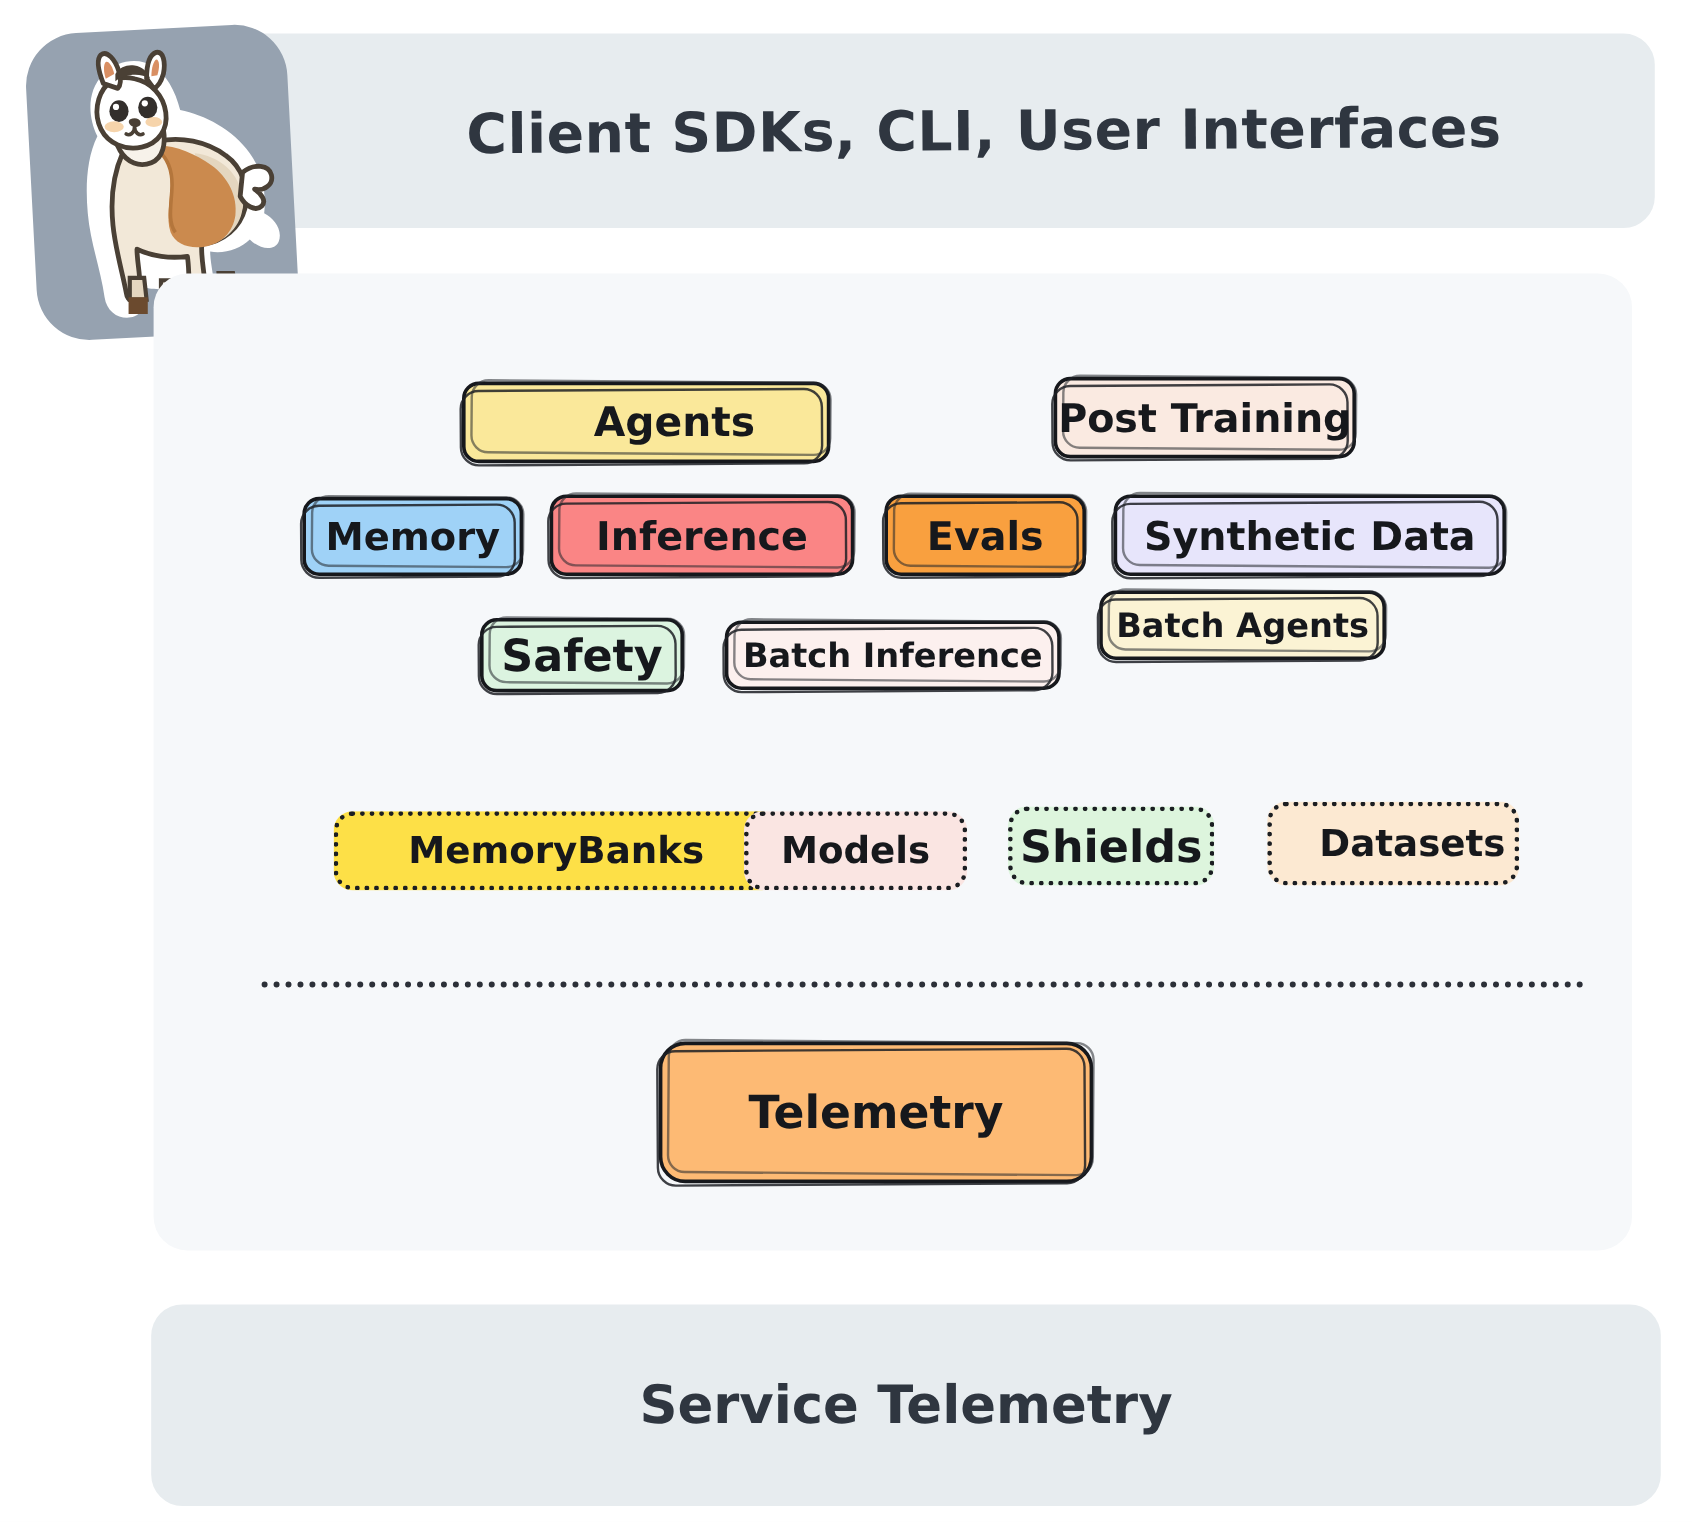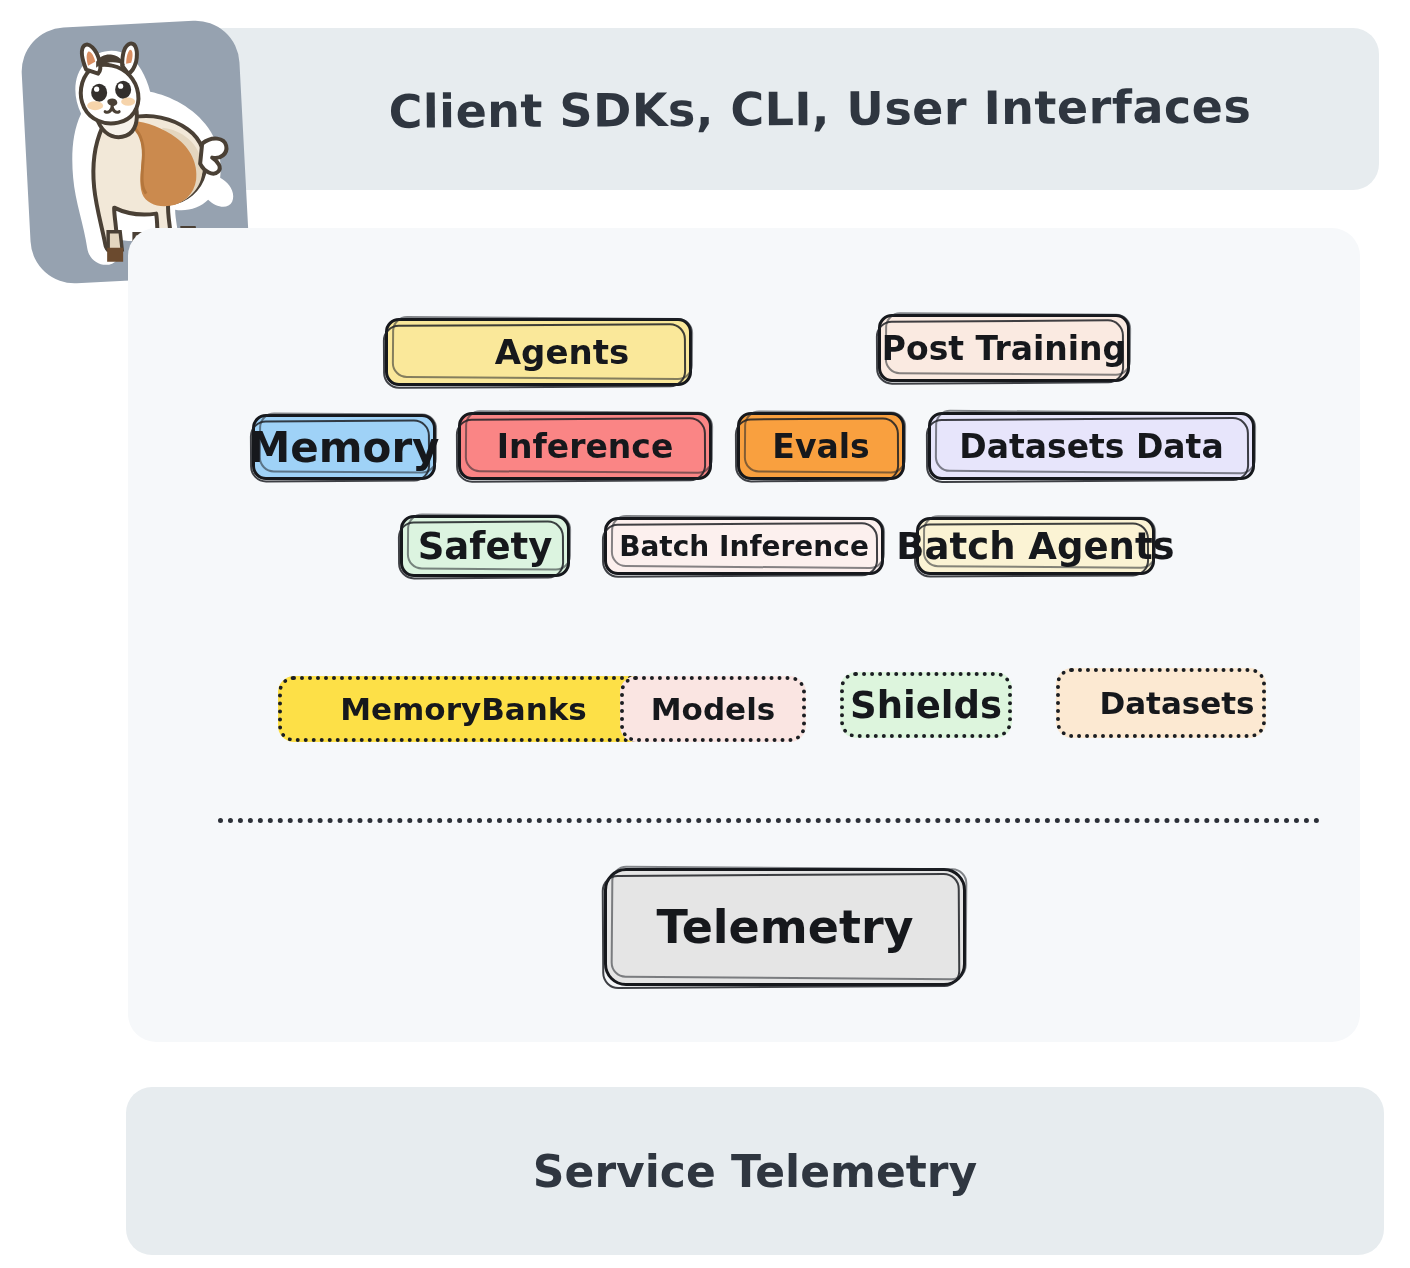--- a/index.html
+++ b/index.html
@@ -158,56 +158,56 @@
 
 <div id="api-panel"></div>
 
 <div class="node sketch hand" style="left:385px;top:318px;width:307px;height:68px;font-size:34px;background:#fae89a;padding-left:47px;">
   <span class="lbl">Agents</span>
 </div>
 <div class="node sketch hand" style="left:878px;top:314px;width:252px;height:68px;font-size:33px;background:#faeae1;">
   <span class="lbl">Post Training</span>
 </div>
 
-<div class="node sketch hand" style="left:252px;top:414px;width:184px;height:66px;font-size:42px;background:#9fd2f7;">
+<div class="node sketch hand" style="left:252px;top:414px;width:184px;height:66px;font-size:32px;background:#9fd2f7;">
   <span class="lbl">Memory</span>
 </div>
 <div class="node sketch hand" style="left:458px;top:412px;width:254px;height:68px;font-size:33px;background:#fa8585;align-items:center;">
   <span class="lbl">Inference</span>
 </div>
 <div class="node sketch hand" style="left:737px;top:412px;width:168px;height:68px;font-size:33px;background:#f9a03f;">
   <span class="lbl">Evals</span>
 </div>
 <div class="node sketch hand" style="left:928px;top:412px;width:327px;height:68px;font-size:33px;background:#e7e5fb;">
-  <span class="lbl">Datasets Data</span>
+  <span class="lbl">Synthetic Data</span>
 </div>
 
 <div class="node sketch hand" style="left:400px;top:515px;width:170px;height:62px;font-size:37px;background:#dcf4e0;">
   <span class="lbl">Safety</span>
 </div>
 <div class="node sketch hand" style="left:604px;top:517px;width:280px;height:58px;font-size:28px;background:#fcf0ee;">
   <span class="lbl">Batch Inference</span>
 </div>
-<div class="node sketch hand" style="left:916px;top:517px;width:239px;height:58px;font-size:37px;background:#fbf3d4;">
+<div class="node sketch hand" style="left:916px;top:492px;width:239px;height:58px;font-size:28px;background:#fbf3d4;">
   <span class="lbl">Batch Agents</span>
 </div>
 
 <div class="node dashbox hand" style="left:278px;top:676px;width:371px;height:66px;font-size:31px;background:#fde047;text-align:right;">
   <span class="lbl">MemoryBanks</span>
 </div>
 <div class="node dashbox hand" style="left:620px;top:676px;width:186px;height:66px;font-size:31px;background:#fae5e2;">
   <span class="lbl">Models</span>
 </div>
 <div class="node dashbox hand" style="left:840px;top:672px;width:172px;height:66px;font-size:37px;background:#ddf5dd;">
   <span class="lbl">Shields</span>
 </div>
 <div class="node dashbox hand" style="left:1056px;top:668px;width:210px;height:70px;font-size:31px;background:#fce9d2;padding-left:32px;">
   <span class="lbl">Datasets</span>
 </div>
 
 <div id="divider"></div>
 
-<div class="node sketch hand" style="left:604px;top:868px;width:362px;height:118px;font-size:46px;background:#e5e5e5;border-radius:22px;">
+<div class="node sketch hand" style="left:549px;top:868px;width:362px;height:118px;font-size:38px;background:#fdba74;border-radius:22px;">
   <span class="lbl">Telemetry</span>
 </div>
 
 <div id="providers-bar"></div>
 <div id="providers-label" class="hand">Service Telemetry</div>
 
 </body></html>

